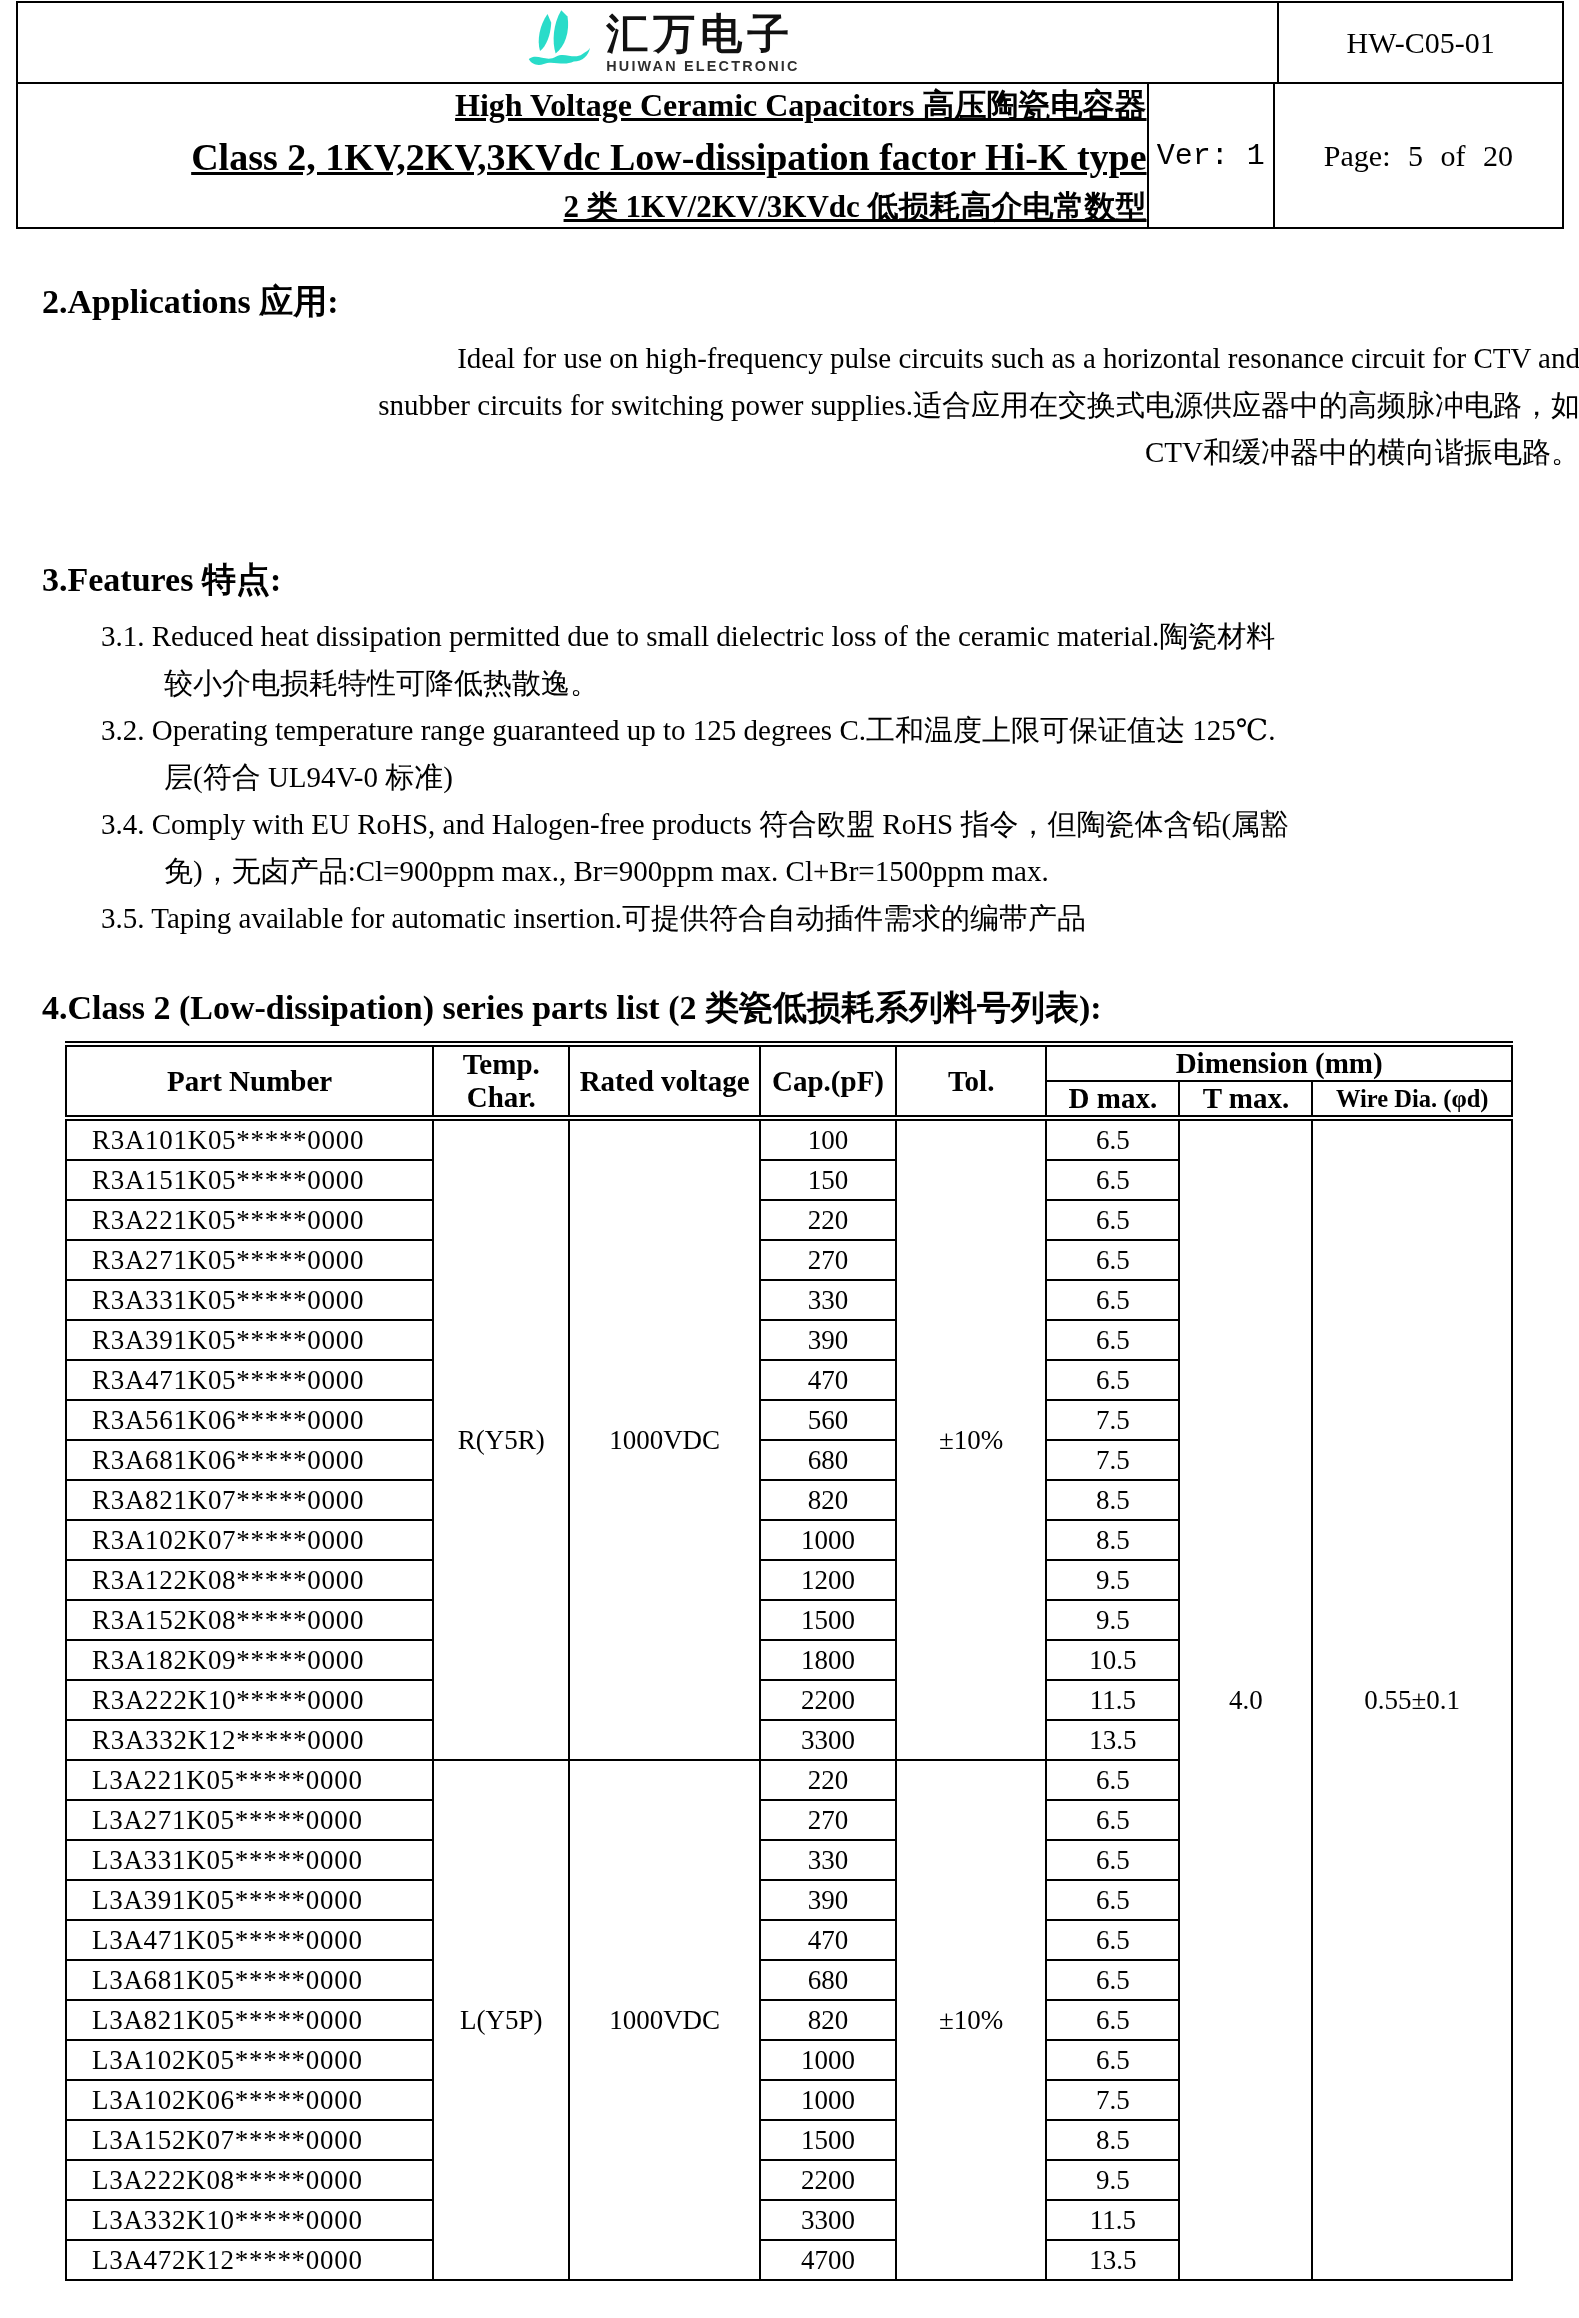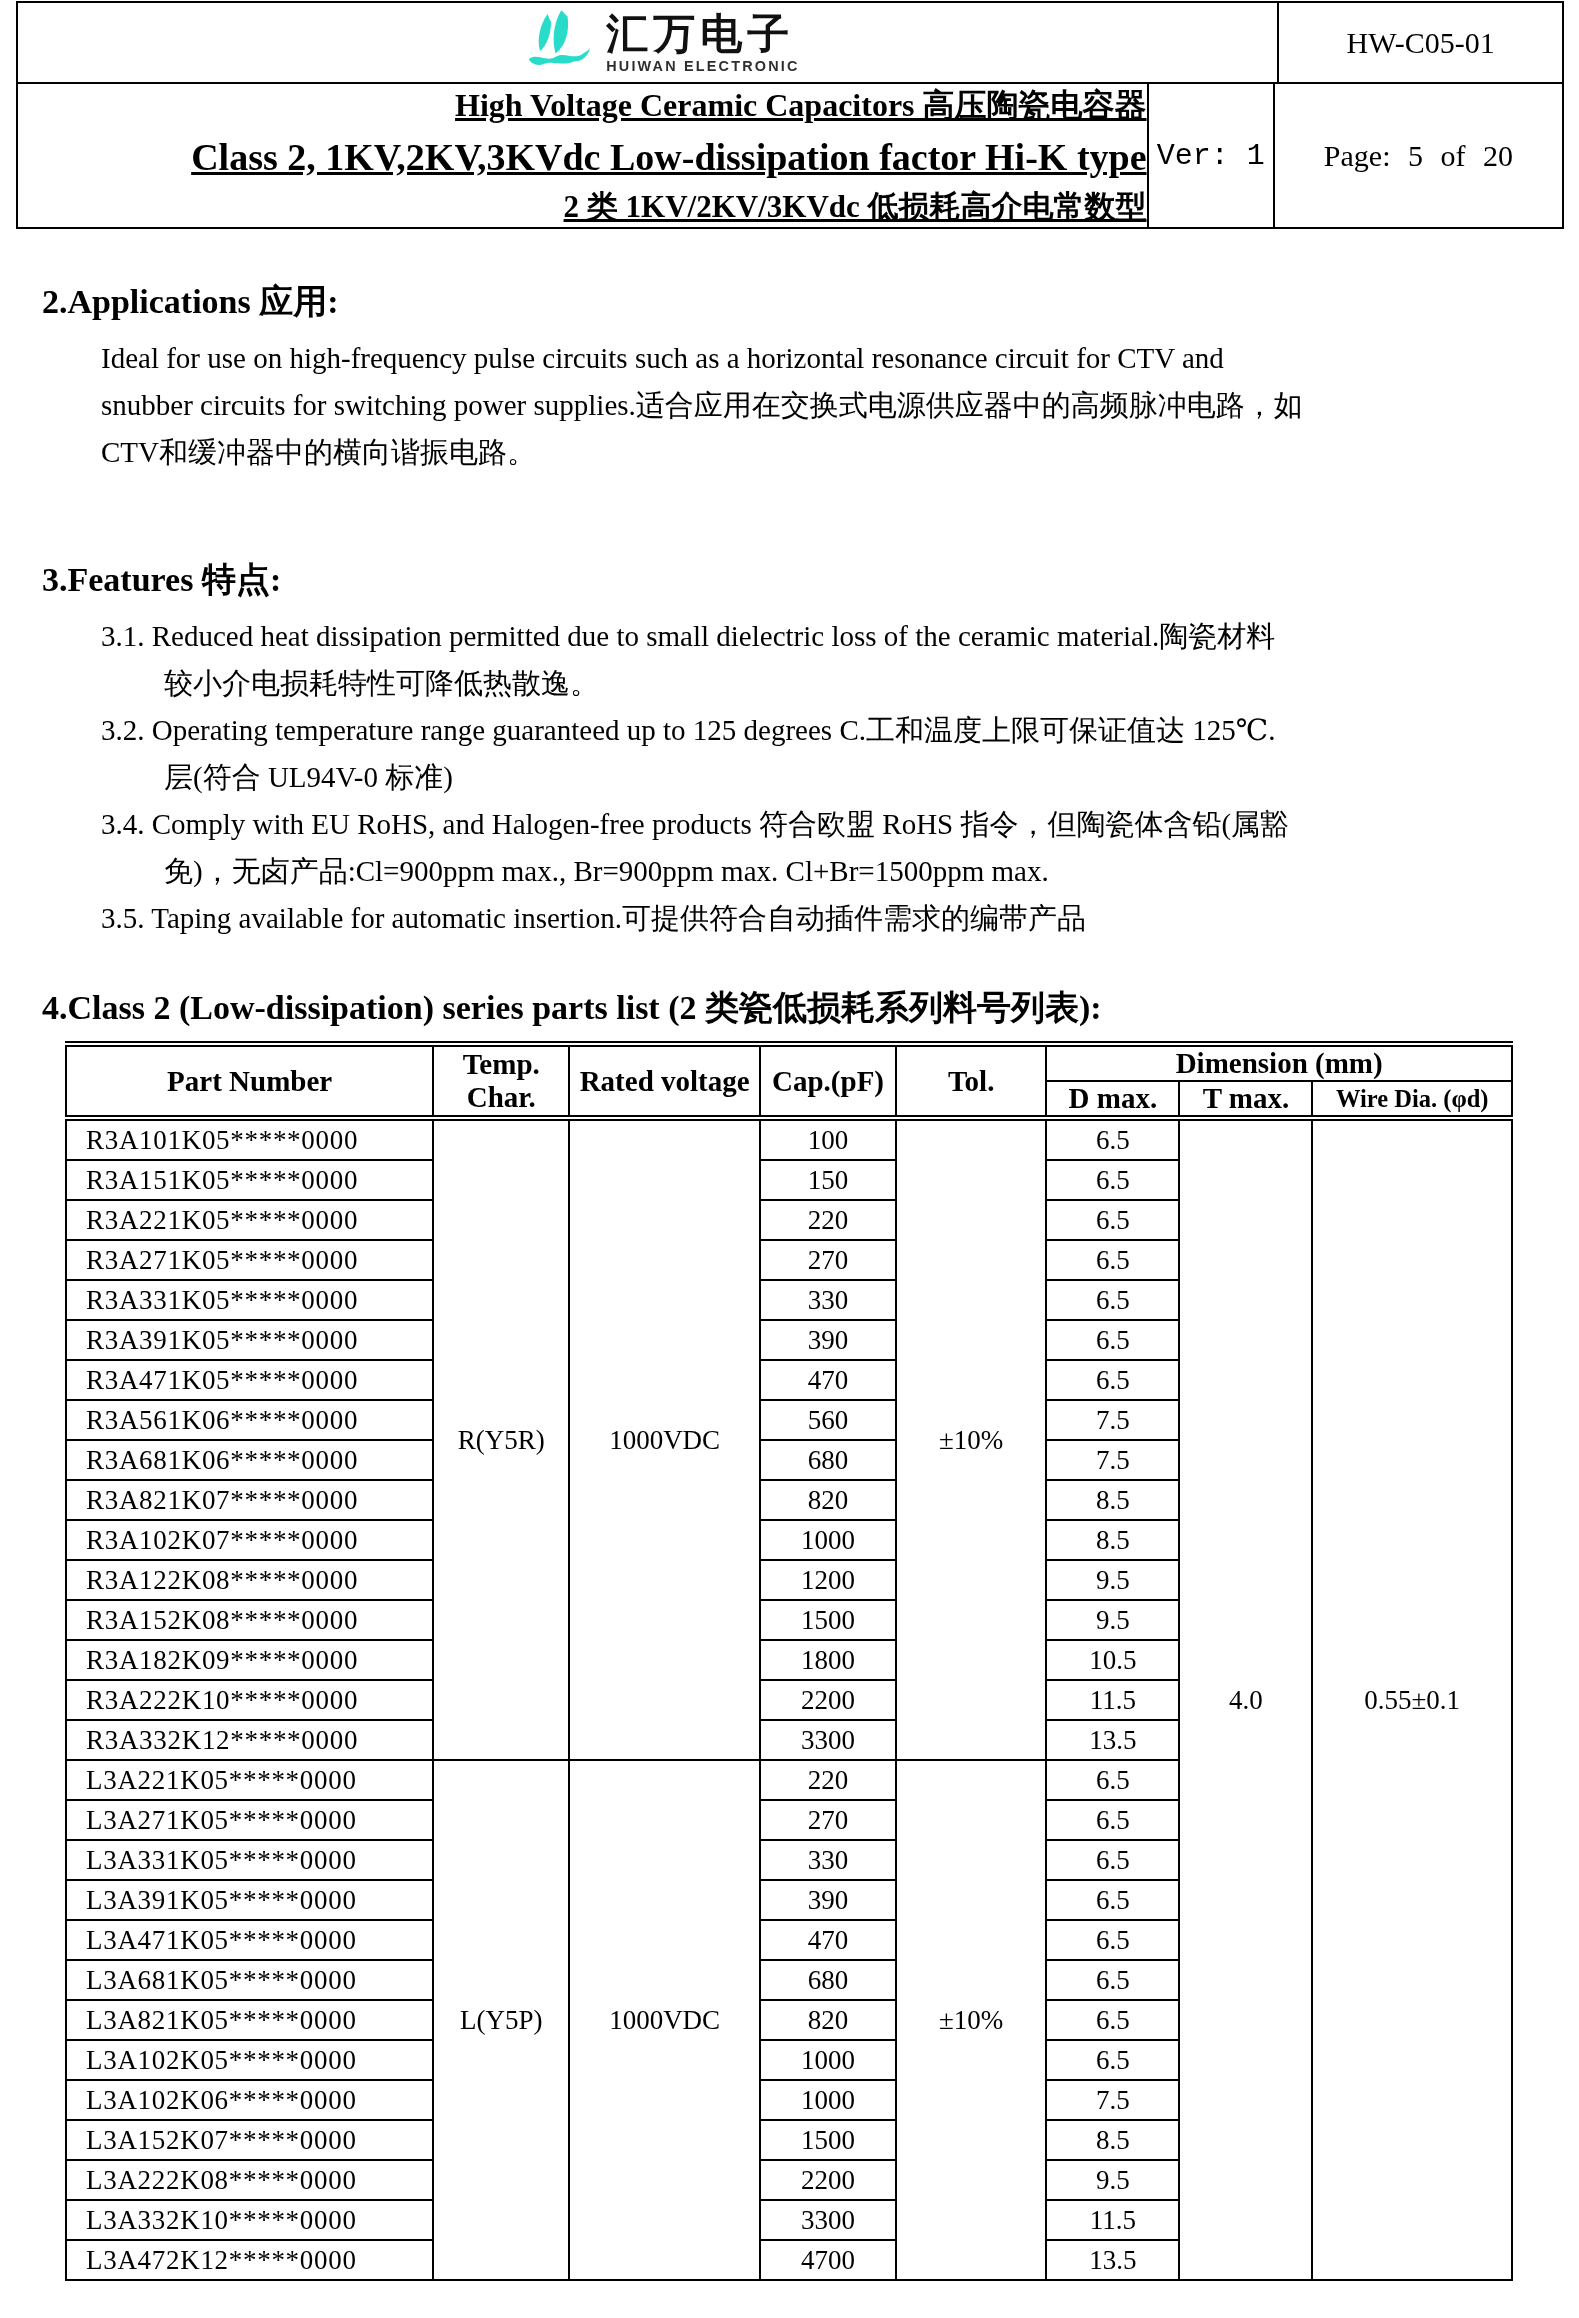--- a/index.html
+++ b/index.html
@@ -30,39 +30,39 @@
 
   
   .sec-head { font-size:34px; font-weight:bold; margin:0 0 0 42px; }
   .mt-apps { margin-top:50px; }
   .mt-feat { margin-top:81px; }
   .mt-parts { margin-top:43px; }
   .body-block { margin-top:10px; }
   .body-line, .feat-first, .feat-cont {
     font-size:29px; line-height:47px; white-space:nowrap;
   }
-  .body-line { margin-left:101px; }
+  .body-line { margin-left:101px;text-align:right; }
   .feat-first { margin-left:101px; }
   .feat-cont { margin-left:164px; }
 
   
   .parts-table {
     border-collapse:collapse; table-layout:fixed;
     width:1448px; margin:10px 0 0 65px;
     border:2.2px solid #000; border-top:6.5px double #000;
     font-size:27px;
   }
   .parts-table th, .parts-table td { border:2.2px solid #000; padding:0; }
   .parts-table thead th { font-size:29px; font-weight:bold; text-align:center; }
   .parts-table thead tr.hdr-main { height:33px; }
   .parts-table thead tr.hdr-sub { height:37px; }
   .parts-table thead th.deep { border-bottom:6.5px double #000; }
   .parts-table thead th.small-hdr { font-size:24.5px; }
   .parts-table tbody td { height:38px; text-align:center; }
-  .parts-table tbody td.part-cell { text-align:left; padding-left:19px; letter-spacing:0.7px; }
+  .parts-table tbody td.part-cell { text-align:left; padding-left:25px; letter-spacing:0.7px; }
 </style>
 </head>
 <body>
 
 <div class="page">
 
   <div class="doc-header">
     <div class="hdr-row1">
       <div class="logo-cell">
         <div class="logo-wrap">

